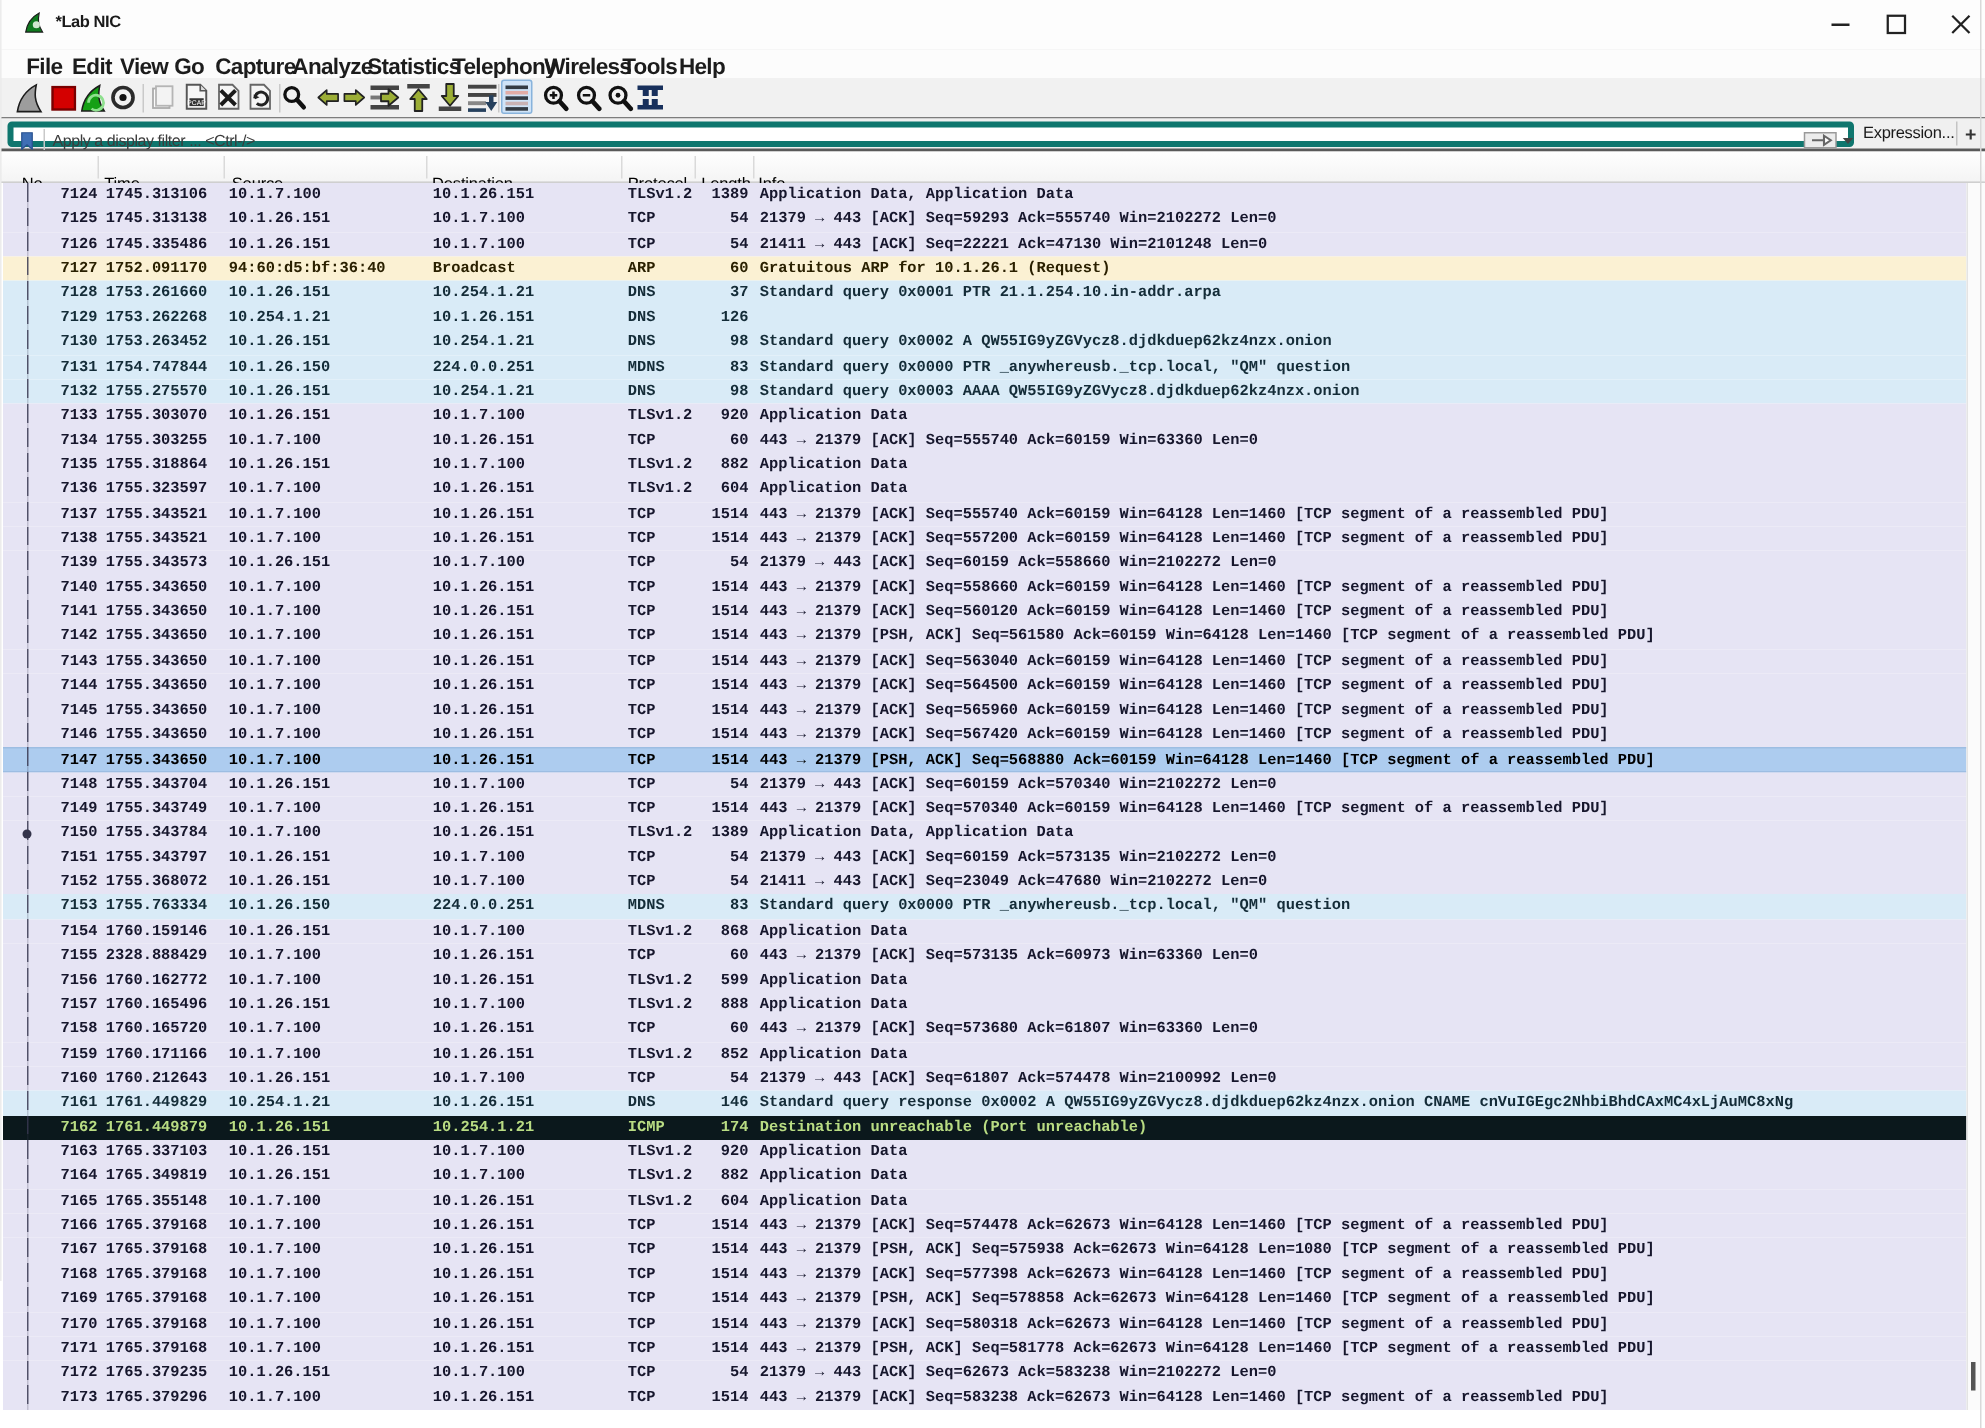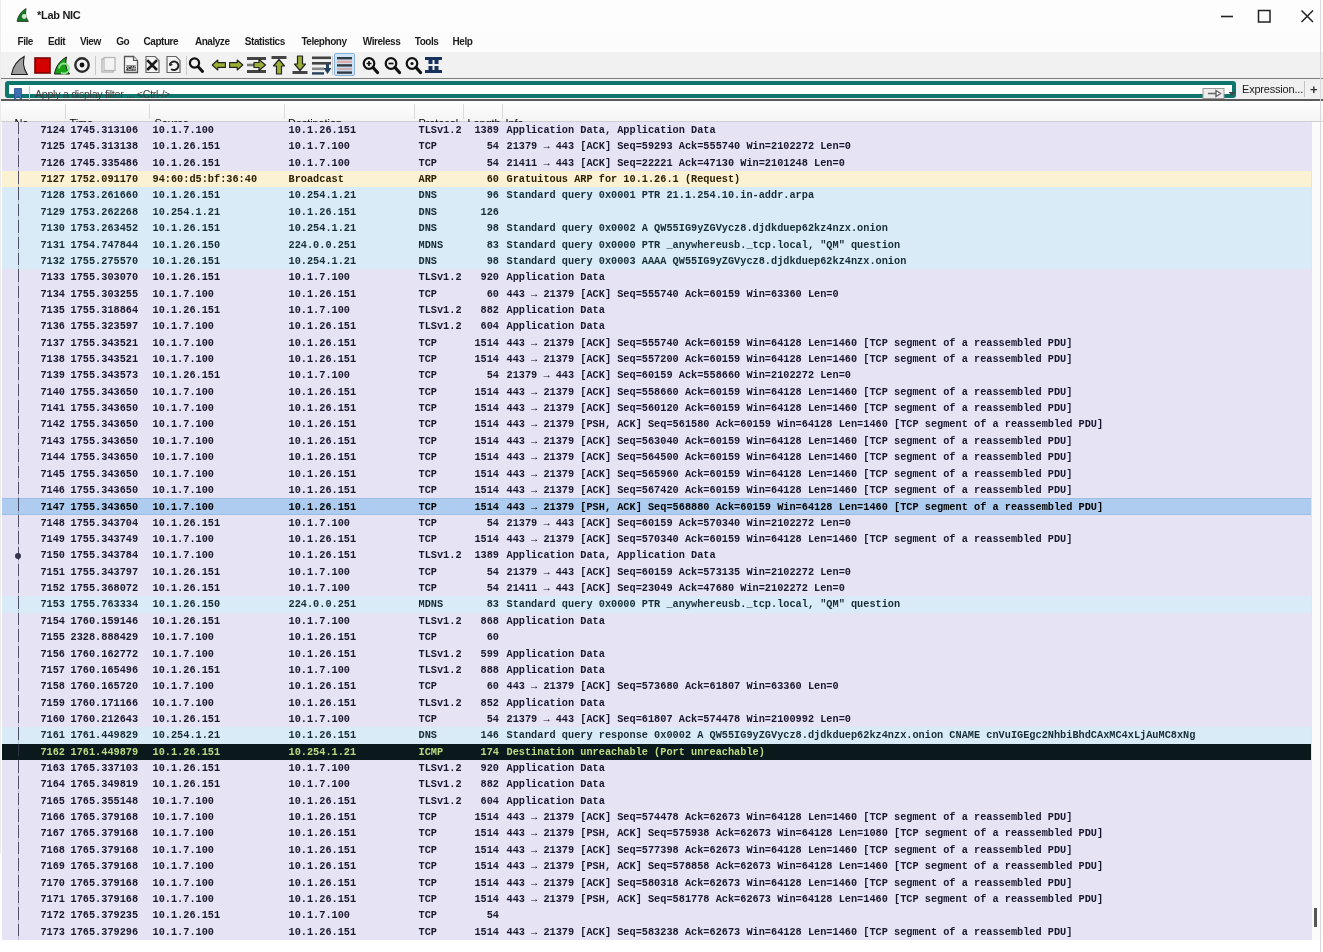--- a/index.html
+++ b/index.html
@@ -4,21 +4,21 @@
 *{margin:0;padding:0;box-sizing:border-box}
 html,body{width:1323px;height:952px;overflow:hidden;background:#fff;
  font-family:"Liberation Sans",sans-serif;}
 #win{position:absolute;left:0;top:0;width:1323px;height:854px;background:#e5e5e5;border-left:1px solid #ececec;}
 
 #title{position:absolute;left:0;top:0;width:1323px;height:33px;background:#fdfdfd;}
 #title .t{position:absolute;left:36px;top:9px;font-size:11px;font-weight:700;color:#1a1a1a;letter-spacing:-0.3px;}
 .wbtn{position:absolute;top:0;height:33px;width:46px;color:#222;}
 
 #menu{position:absolute;left:0;top:33px;width:1323px;height:19px;background:#fcfcfc;}
-.mi{position:absolute;top:3px;font-size:10px;font-weight:700;color:#1c1c1c;letter-spacing:-0.45px;}
+.mi{position:absolute;top:3px;font-size:15px;font-weight:700;color:#1c1c1c;letter-spacing:-0.45px;}
 
 #toolbar{position:absolute;left:0;top:52px;width:1323px;height:27px;background:#f1f1f1;border-bottom:1px solid #7d7d7d;}
 .tbsep{position:absolute;top:4px;height:19px;width:1px;background:#c9c9c9;}
 
 #filterbar{position:absolute;left:0;top:79px;width:1323px;height:22px;background:#f0f0f0;border-bottom:2px solid #5a5a5a;}
 #fbox{position:absolute;left:4px;top:2px;width:1231px;height:17px;background:#fff;border:4px solid #0f766e;border-radius:3px;}
 #ftext{position:absolute;left:26px;top:2.5px;font-size:10.7px;color:#3c3c3c;letter-spacing:-0.3px;}
 #fsep{position:absolute;left:19.5px;top:1px;height:14px;width:1px;background:#c9c9c9;}
 #fexpr{position:absolute;left:1241px;top:4px;font-size:11px;color:#1a1a1a;letter-spacing:-0.2px;}
 #fplussep{position:absolute;left:1303px;top:81px;height:16px;width:1px;background:#c4c4c4;}
@@ -209,21 +209,21 @@
 <div class="hsep" style="left:283px"></div>
 <div class="hsep" style="left:413px"></div>
 <div class="hsep" style="left:461.5px"></div>
 <div class="hsep" style="left:500.5px"></div>
     </div>
  <div id="rows">
 <div class="r" style="top:0.00px;background:#e6e4f4;color:#16162c;"><span class="c0">7124</span><span class="c1">1745.313106</span><span class="c2">10.1.7.100</span><span class="c3">10.1.26.151</span><span class="c4">TLSv1.2</span><span class="c5">1389</span><span class="c6">Application Data, Application Data</span></div>
 <div class="r" style="top:16.36px;background:#e6e4f4;color:#16162c;"><span class="c0">7125</span><span class="c1">1745.313138</span><span class="c2">10.1.26.151</span><span class="c3">10.1.7.100</span><span class="c4">TCP</span><span class="c5">54</span><span class="c6">21379 → 443 [ACK] Seq=59293 Ack=555740 Win=2102272 Len=0</span></div>
 <div class="r" style="top:32.72px;background:#e6e4f4;color:#16162c;"><span class="c0">7126</span><span class="c1">1745.335486</span><span class="c2">10.1.26.151</span><span class="c3">10.1.7.100</span><span class="c4">TCP</span><span class="c5">54</span><span class="c6">21411 → 443 [ACK] Seq=22221 Ack=47130 Win=2101248 Len=0</span></div>
 <div class="r" style="top:49.08px;background:#fbf1d3;color:#2a2000;"><span class="c0">7127</span><span class="c1">1752.091170</span><span class="c2">94:60:d5:bf:36:40</span><span class="c3">Broadcast</span><span class="c4">ARP</span><span class="c5">60</span><span class="c6">Gratuitous ARP for 10.1.26.1 (Request)</span></div>
-<div class="r" style="top:65.44px;background:#d9ebf7;color:#142c38;"><span class="c0">7128</span><span class="c1">1753.261660</span><span class="c2">10.1.26.151</span><span class="c3">10.254.1.21</span><span class="c4">DNS</span><span class="c5">96</span><span class="c6">Standard query 0x0001 PTR 21.1.254.10.in-addr.arpa</span></div>
+<div class="r" style="top:65.44px;background:#d9ebf7;color:#142c38;"><span class="c0">7128</span><span class="c1">1753.261660</span><span class="c2">10.1.26.151</span><span class="c3">10.254.1.21</span><span class="c4">DNS</span><span class="c5">37</span><span class="c6">Standard query 0x0001 PTR 21.1.254.10.in-addr.arpa</span></div>
 <div class="r" style="top:81.80px;background:#d9ebf7;color:#142c38;"><span class="c0">7129</span><span class="c1">1753.262268</span><span class="c2">10.254.1.21</span><span class="c3">10.1.26.151</span><span class="c4">DNS</span><span class="c5">126</span></div>
 <div class="r" style="top:98.16px;background:#d9ebf7;color:#142c38;"><span class="c0">7130</span><span class="c1">1753.263452</span><span class="c2">10.1.26.151</span><span class="c3">10.254.1.21</span><span class="c4">DNS</span><span class="c5">98</span><span class="c6">Standard query 0x0002 A QW55IG9yZGVycz8.djdkduep62kz4nzx.onion</span></div>
 <div class="r" style="top:114.52px;background:#d9ebf7;color:#142c38;"><span class="c0">7131</span><span class="c1">1754.747844</span><span class="c2">10.1.26.150</span><span class="c3">224.0.0.251</span><span class="c4">MDNS</span><span class="c5">83</span><span class="c6">Standard query 0x0000 PTR _anywhereusb._tcp.local, "QM" question</span></div>
 <div class="r" style="top:130.88px;background:#d9ebf7;color:#142c38;"><span class="c0">7132</span><span class="c1">1755.275570</span><span class="c2">10.1.26.151</span><span class="c3">10.254.1.21</span><span class="c4">DNS</span><span class="c5">98</span><span class="c6">Standard query 0x0003 AAAA QW55IG9yZGVycz8.djdkduep62kz4nzx.onion</span></div>
 <div class="r" style="top:147.24px;background:#e6e4f4;color:#16162c;"><span class="c0">7133</span><span class="c1">1755.303070</span><span class="c2">10.1.26.151</span><span class="c3">10.1.7.100</span><span class="c4">TLSv1.2</span><span class="c5">920</span><span class="c6">Application Data</span></div>
 <div class="r" style="top:163.60px;background:#e6e4f4;color:#16162c;"><span class="c0">7134</span><span class="c1">1755.303255</span><span class="c2">10.1.7.100</span><span class="c3">10.1.26.151</span><span class="c4">TCP</span><span class="c5">60</span><span class="c6">443 → 21379 [ACK] Seq=555740 Ack=60159 Win=63360 Len=0</span></div>
 <div class="r" style="top:179.96px;background:#e6e4f4;color:#16162c;"><span class="c0">7135</span><span class="c1">1755.318864</span><span class="c2">10.1.26.151</span><span class="c3">10.1.7.100</span><span class="c4">TLSv1.2</span><span class="c5">882</span><span class="c6">Application Data</span></div>
 <div class="r" style="top:196.32px;background:#e6e4f4;color:#16162c;"><span class="c0">7136</span><span class="c1">1755.323597</span><span class="c2">10.1.7.100</span><span class="c3">10.1.26.151</span><span class="c4">TLSv1.2</span><span class="c5">604</span><span class="c6">Application Data</span></div>
 <div class="r" style="top:212.68px;background:#e6e4f4;color:#16162c;"><span class="c0">7137</span><span class="c1">1755.343521</span><span class="c2">10.1.7.100</span><span class="c3">10.1.26.151</span><span class="c4">TCP</span><span class="c5">1514</span><span class="c6">443 → 21379 [ACK] Seq=555740 Ack=60159 Win=64128 Len=1460 [TCP segment of a reassembled PDU]</span></div>
 <div class="r" style="top:229.04px;background:#e6e4f4;color:#16162c;"><span class="c0">7138</span><span class="c1">1755.343521</span><span class="c2">10.1.7.100</span><span class="c3">10.1.26.151</span><span class="c4">TCP</span><span class="c5">1514</span><span class="c6">443 → 21379 [ACK] Seq=557200 Ack=60159 Win=64128 Len=1460 [TCP segment of a reassembled PDU]</span></div>
@@ -236,38 +236,38 @@
 <div class="r" style="top:343.56px;background:#e6e4f4;color:#16162c;"><span class="c0">7145</span><span class="c1">1755.343650</span><span class="c2">10.1.7.100</span><span class="c3">10.1.26.151</span><span class="c4">TCP</span><span class="c5">1514</span><span class="c6">443 → 21379 [ACK] Seq=565960 Ack=60159 Win=64128 Len=1460 [TCP segment of a reassembled PDU]</span></div>
 <div class="r" style="top:359.92px;background:#e6e4f4;color:#16162c;"><span class="c0">7146</span><span class="c1">1755.343650</span><span class="c2">10.1.7.100</span><span class="c3">10.1.26.151</span><span class="c4">TCP</span><span class="c5">1514</span><span class="c6">443 → 21379 [ACK] Seq=567420 Ack=60159 Win=64128 Len=1460 [TCP segment of a reassembled PDU]</span></div>
 <div class="r" style="top:376.28px;background:#adccef;color:#000000;border-top:1px solid #9dbde2;border-bottom:1px solid #9dbde2;"><span class="c0">7147</span><span class="c1">1755.343650</span><span class="c2">10.1.7.100</span><span class="c3">10.1.26.151</span><span class="c4">TCP</span><span class="c5">1514</span><span class="c6">443 → 21379 [PSH, ACK] Seq=568880 Ack=60159 Win=64128 Len=1460 [TCP segment of a reassembled PDU]</span></div>
 <div class="r" style="top:392.64px;background:#e6e4f4;color:#16162c;"><span class="c0">7148</span><span class="c1">1755.343704</span><span class="c2">10.1.26.151</span><span class="c3">10.1.7.100</span><span class="c4">TCP</span><span class="c5">54</span><span class="c6">21379 → 443 [ACK] Seq=60159 Ack=570340 Win=2102272 Len=0</span></div>
 <div class="r" style="top:409.00px;background:#e6e4f4;color:#16162c;"><span class="c0">7149</span><span class="c1">1755.343749</span><span class="c2">10.1.7.100</span><span class="c3">10.1.26.151</span><span class="c4">TCP</span><span class="c5">1514</span><span class="c6">443 → 21379 [ACK] Seq=570340 Ack=60159 Win=64128 Len=1460 [TCP segment of a reassembled PDU]</span></div>
 <div class="r" style="top:425.36px;background:#e6e4f4;color:#16162c;"><span class="c0">7150</span><span class="c1">1755.343784</span><span class="c2">10.1.7.100</span><span class="c3">10.1.26.151</span><span class="c4">TLSv1.2</span><span class="c5">1389</span><span class="c6">Application Data, Application Data</span></div>
 <div class="r" style="top:441.72px;background:#e6e4f4;color:#16162c;"><span class="c0">7151</span><span class="c1">1755.343797</span><span class="c2">10.1.26.151</span><span class="c3">10.1.7.100</span><span class="c4">TCP</span><span class="c5">54</span><span class="c6">21379 → 443 [ACK] Seq=60159 Ack=573135 Win=2102272 Len=0</span></div>
 <div class="r" style="top:458.08px;background:#e6e4f4;color:#16162c;"><span class="c0">7152</span><span class="c1">1755.368072</span><span class="c2">10.1.26.151</span><span class="c3">10.1.7.100</span><span class="c4">TCP</span><span class="c5">54</span><span class="c6">21411 → 443 [ACK] Seq=23049 Ack=47680 Win=2102272 Len=0</span></div>
 <div class="r" style="top:474.44px;background:#d9ebf7;color:#142c38;"><span class="c0">7153</span><span class="c1">1755.763334</span><span class="c2">10.1.26.150</span><span class="c3">224.0.0.251</span><span class="c4">MDNS</span><span class="c5">83</span><span class="c6">Standard query 0x0000 PTR _anywhereusb._tcp.local, "QM" question</span></div>
 <div class="r" style="top:490.80px;background:#e6e4f4;color:#16162c;"><span class="c0">7154</span><span class="c1">1760.159146</span><span class="c2">10.1.26.151</span><span class="c3">10.1.7.100</span><span class="c4">TLSv1.2</span><span class="c5">868</span><span class="c6">Application Data</span></div>
-<div class="r" style="top:507.16px;background:#e6e4f4;color:#16162c;"><span class="c0">7155</span><span class="c1">2328.888429</span><span class="c2">10.1.7.100</span><span class="c3">10.1.26.151</span><span class="c4">TCP</span><span class="c5">60</span></div>
+<div class="r" style="top:507.16px;background:#e6e4f4;color:#16162c;"><span class="c0">7155</span><span class="c1">2328.888429</span><span class="c2">10.1.7.100</span><span class="c3">10.1.26.151</span><span class="c4">TCP</span><span class="c5">60</span><span class="c6">443 → 21379 [ACK] Seq=573135 Ack=60973 Win=63360 Len=0</span></div>
 <div class="r" style="top:523.52px;background:#e6e4f4;color:#16162c;"><span class="c0">7156</span><span class="c1">1760.162772</span><span class="c2">10.1.7.100</span><span class="c3">10.1.26.151</span><span class="c4">TLSv1.2</span><span class="c5">599</span><span class="c6">Application Data</span></div>
 <div class="r" style="top:539.88px;background:#e6e4f4;color:#16162c;"><span class="c0">7157</span><span class="c1">1760.165496</span><span class="c2">10.1.26.151</span><span class="c3">10.1.7.100</span><span class="c4">TLSv1.2</span><span class="c5">888</span><span class="c6">Application Data</span></div>
 <div class="r" style="top:556.24px;background:#e6e4f4;color:#16162c;"><span class="c0">7158</span><span class="c1">1760.165720</span><span class="c2">10.1.7.100</span><span class="c3">10.1.26.151</span><span class="c4">TCP</span><span class="c5">60</span><span class="c6">443 → 21379 [ACK] Seq=573680 Ack=61807 Win=63360 Len=0</span></div>
 <div class="r" style="top:572.60px;background:#e6e4f4;color:#16162c;"><span class="c0">7159</span><span class="c1">1760.171166</span><span class="c2">10.1.7.100</span><span class="c3">10.1.26.151</span><span class="c4">TLSv1.2</span><span class="c5">852</span><span class="c6">Application Data</span></div>
 <div class="r" style="top:588.96px;background:#e6e4f4;color:#16162c;"><span class="c0">7160</span><span class="c1">1760.212643</span><span class="c2">10.1.26.151</span><span class="c3">10.1.7.100</span><span class="c4">TCP</span><span class="c5">54</span><span class="c6">21379 → 443 [ACK] Seq=61807 Ack=574478 Win=2100992 Len=0</span></div>
 <div class="r" style="top:605.32px;background:#d9ebf7;color:#142c38;"><span class="c0">7161</span><span class="c1">1761.449829</span><span class="c2">10.254.1.21</span><span class="c3">10.1.26.151</span><span class="c4">DNS</span><span class="c5">146</span><span class="c6">Standard query response 0x0002 A QW55IG9yZGVycz8.djdkduep62kz4nzx.onion CNAME cnVuIGEgc2NhbiBhdCAxMC4xLjAuMC8xNg</span></div>
 <div class="r" style="top:621.68px;background:#0b181c;color:#b9dc83;"><span class="c0">7162</span><span class="c1">1761.449879</span><span class="c2">10.1.26.151</span><span class="c3">10.254.1.21</span><span class="c4">ICMP</span><span class="c5">174</span><span class="c6">Destination unreachable (Port unreachable)</span></div>
 <div class="r" style="top:638.04px;background:#e6e4f4;color:#16162c;"><span class="c0">7163</span><span class="c1">1765.337103</span><span class="c2">10.1.26.151</span><span class="c3">10.1.7.100</span><span class="c4">TLSv1.2</span><span class="c5">920</span><span class="c6">Application Data</span></div>
 <div class="r" style="top:654.40px;background:#e6e4f4;color:#16162c;"><span class="c0">7164</span><span class="c1">1765.349819</span><span class="c2">10.1.26.151</span><span class="c3">10.1.7.100</span><span class="c4">TLSv1.2</span><span class="c5">882</span><span class="c6">Application Data</span></div>
 <div class="r" style="top:670.76px;background:#e6e4f4;color:#16162c;"><span class="c0">7165</span><span class="c1">1765.355148</span><span class="c2">10.1.7.100</span><span class="c3">10.1.26.151</span><span class="c4">TLSv1.2</span><span class="c5">604</span><span class="c6">Application Data</span></div>
 <div class="r" style="top:687.12px;background:#e6e4f4;color:#16162c;"><span class="c0">7166</span><span class="c1">1765.379168</span><span class="c2">10.1.7.100</span><span class="c3">10.1.26.151</span><span class="c4">TCP</span><span class="c5">1514</span><span class="c6">443 → 21379 [ACK] Seq=574478 Ack=62673 Win=64128 Len=1460 [TCP segment of a reassembled PDU]</span></div>
 <div class="r" style="top:703.48px;background:#e6e4f4;color:#16162c;"><span class="c0">7167</span><span class="c1">1765.379168</span><span class="c2">10.1.7.100</span><span class="c3">10.1.26.151</span><span class="c4">TCP</span><span class="c5">1514</span><span class="c6">443 → 21379 [PSH, ACK] Seq=575938 Ack=62673 Win=64128 Len=1080 [TCP segment of a reassembled PDU]</span></div>
 <div class="r" style="top:719.84px;background:#e6e4f4;color:#16162c;"><span class="c0">7168</span><span class="c1">1765.379168</span><span class="c2">10.1.7.100</span><span class="c3">10.1.26.151</span><span class="c4">TCP</span><span class="c5">1514</span><span class="c6">443 → 21379 [ACK] Seq=577398 Ack=62673 Win=64128 Len=1460 [TCP segment of a reassembled PDU]</span></div>
 <div class="r" style="top:736.20px;background:#e6e4f4;color:#16162c;"><span class="c0">7169</span><span class="c1">1765.379168</span><span class="c2">10.1.7.100</span><span class="c3">10.1.26.151</span><span class="c4">TCP</span><span class="c5">1514</span><span class="c6">443 → 21379 [PSH, ACK] Seq=578858 Ack=62673 Win=64128 Len=1460 [TCP segment of a reassembled PDU]</span></div>
 <div class="r" style="top:752.56px;background:#e6e4f4;color:#16162c;"><span class="c0">7170</span><span class="c1">1765.379168</span><span class="c2">10.1.7.100</span><span class="c3">10.1.26.151</span><span class="c4">TCP</span><span class="c5">1514</span><span class="c6">443 → 21379 [ACK] Seq=580318 Ack=62673 Win=64128 Len=1460 [TCP segment of a reassembled PDU]</span></div>
 <div class="r" style="top:768.92px;background:#e6e4f4;color:#16162c;"><span class="c0">7171</span><span class="c1">1765.379168</span><span class="c2">10.1.7.100</span><span class="c3">10.1.26.151</span><span class="c4">TCP</span><span class="c5">1514</span><span class="c6">443 → 21379 [PSH, ACK] Seq=581778 Ack=62673 Win=64128 Len=1460 [TCP segment of a reassembled PDU]</span></div>
-<div class="r" style="top:785.28px;background:#e6e4f4;color:#16162c;"><span class="c0">7172</span><span class="c1">1765.379235</span><span class="c2">10.1.26.151</span><span class="c3">10.1.7.100</span><span class="c4">TCP</span><span class="c5">54</span></div>
+<div class="r" style="top:785.28px;background:#e6e4f4;color:#16162c;"><span class="c0">7172</span><span class="c1">1765.379235</span><span class="c2">10.1.26.151</span><span class="c3">10.1.7.100</span><span class="c4">TCP</span><span class="c5">54</span><span class="c6">21379 → 443 [ACK] Seq=62673 Ack=583238 Win=2102272 Len=0</span></div>
 <div class="r" style="top:801.64px;background:#e6e4f4;color:#16162c;"><span class="c0">7173</span><span class="c1">1765.379296</span><span class="c2">10.1.7.100</span><span class="c3">10.1.26.151</span><span class="c4">TCP</span><span class="c5">1514</span><span class="c6">443 → 21379 [ACK] Seq=583238 Ack=62673 Win=64128 Len=1460 [TCP segment of a reassembled PDU]</span></div>
  </div>
  <div id="streamline"></div>
  <div id="strdot"></div>
  <div id="scrollstrip"></div>
  <div id="thumb"></div>
  <div id="rightedge"></div>
  <div id="fplussep"></div>
  <span id="fplus">+</span>
 </div>

